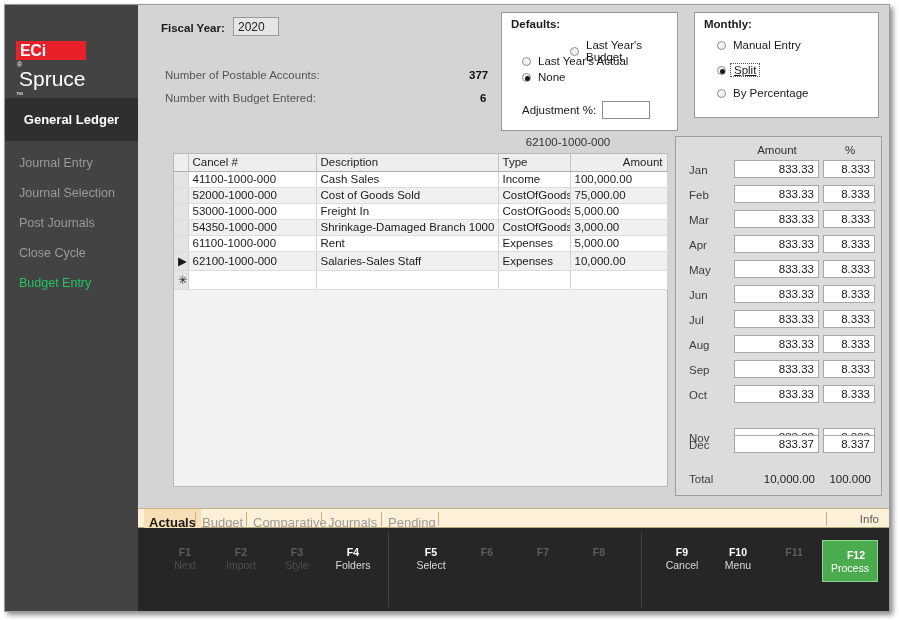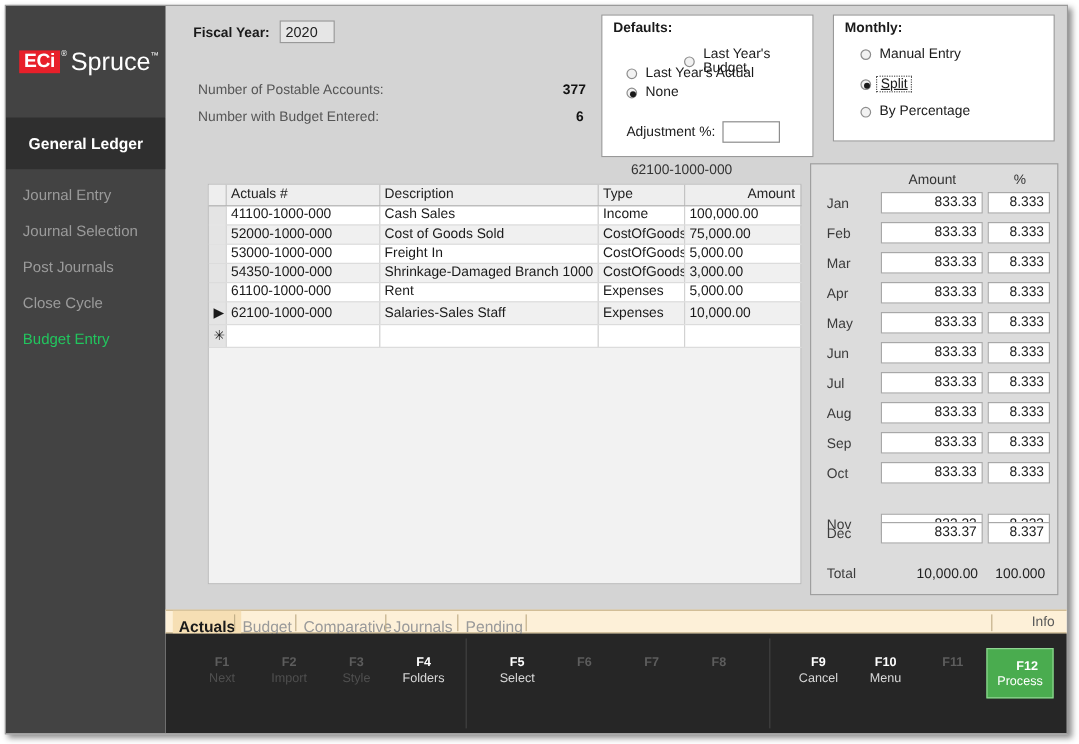--- a/index.html
+++ b/index.html
@@ -34,21 +34,21 @@
     background: #434343;
   }
   .logo-wrap {
     position: absolute;
     left: 0; top: 0; width: 133px; height: 93px;
     background: #434343;
   }
   .logo {
     position: absolute;
     left: 11px; top: 36px;
-    display: flex; align-items: center;
+    display: flex;  flex-direction: column;
   }
   .logo-eci {
     background: #e8202a;
     color: #ffffff;
     font-weight: bold;
     font-size: 16px;
     letter-spacing: -0.3px;
     padding: 2px 4px 2px 4px;
     line-height: 15px;
     font-family: "Liberation Sans", sans-serif;
@@ -431,21 +431,21 @@
           <colgroup>
             <col class="col-sel">
               <col class="col-acct">
               <col class="col-desc">
               <col class="col-type">
               <col class="col-amt">
           </colgroup>
           <thead>
             <tr>
               <th class="selhdr"></th>
-              <th>Actuals #</th>
+              <th>Cancel #</th>
               <th>Description</th>
               <th>Type</th>
               <th class="num">Amount</th>
             </tr>
           </thead>
           <tbody>
             <tr>
               <td class="selcell"></td>
               <td>41100-1000-000</td>
               <td>Cash Sales</td>

